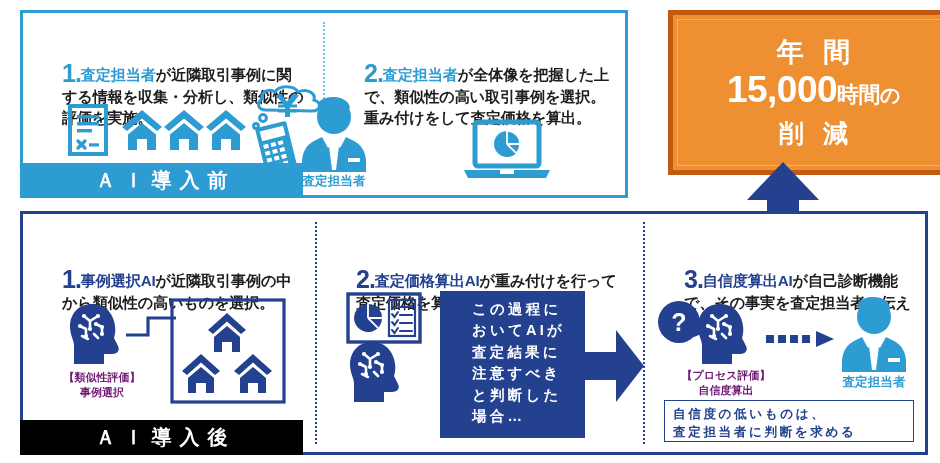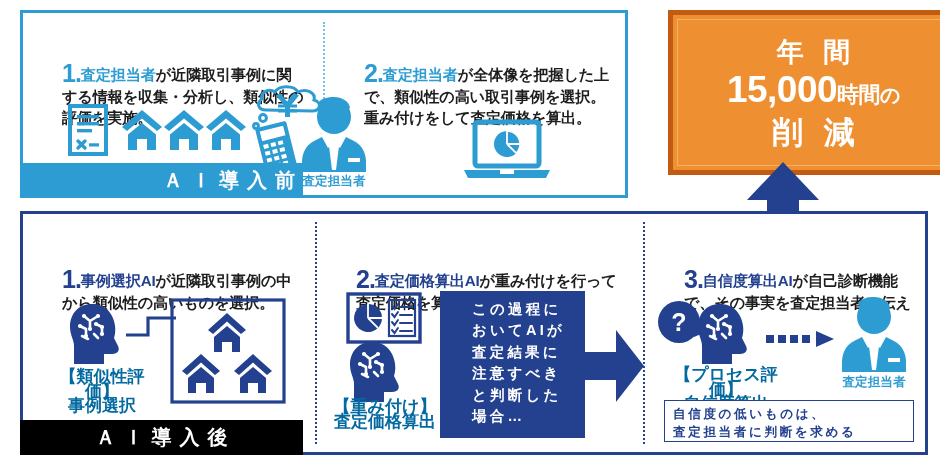--- a/index.html
+++ b/index.html
@@ -54,39 +54,39 @@
     display:flex;flex-direction:column;align-items:center;justify-content:center;
   }
   .orange-inner{
     position:absolute;left:4px;top:4px;right:4px;bottom:4px;
     border:1.5px solid #F3B266;pointer-events:none;
   }
   .orange-box .l1{color:#fff;font-weight:700;font-size:27px;letter-spacing:6px;text-indent:6px;line-height:32px;}
   .orange-box .l2{color:#fff;font-weight:700;font-size:37px;line-height:43px;letter-spacing:-0.5px;}
   .orange-box .l2 .sm{font-size:22px;}
   .orange-box .l2 .xs{font-size:20px;}
-  .orange-box .l3{color:#fff;font-weight:700;font-size:31px;letter-spacing:6px;text-indent:6px;line-height:32px;}
+  .orange-box .l3{color:#fff;font-weight:700;font-size:25px;letter-spacing:6px;text-indent:6px;line-height:32px;}
 
   
   .proc-box{
     position:absolute;box-sizing:border-box;background:#23418F;
     color:#fff;font-weight:600;font-size:14.5px;line-height:21.4px;
     letter-spacing:3.2px;padding:8px 9px 6px 11px;
   }
   .note-box{
     position:absolute;box-sizing:border-box;border:1.5px solid #23418F;
     background:#fff;color:#23418F;font-weight:600;
     font-size:12.6px;line-height:17.5px;letter-spacing:2.6px;
     padding:5px 6px 4px 8px;
   }
 
   
   .cap{position:absolute;text-align:center;font-weight:700;line-height:14.5px;}
   .cap-cyan{color:#2D9CD2;font-size:12.6px;}
-  .cap-navy{color:#0369a1;font-size:17px;}
+  .cap-navy{color:#701a75;font-size:11px;}
 
   .icon{position:absolute;}
   svg{display:block;overflow:visible;}
 </style>
 </head>
 <body>
 
 <div class="stage">
 
   <div class="panel-box top-box" style="left:20px;top:10px;width:608px;height:188px;"></div>
@@ -194,21 +194,21 @@
         <path d="M0 -13 A13 13 0 1 0 9.2 9.2 L0 0 Z" fill="#2D9CD2"></path>
         <path d="M0 -13 A13 13 0 0 1 13 0 L0 0 Z" fill="#2D9CD2"></path>
         <path d="M13 0 A13 13 0 0 1 9.2 9.2 L0 0 Z" fill="#2D9CD2"></path>
         <path d="M0 -13 A13 13 0 0 1 13 0" fill="none" stroke="#ffffff" stroke-width="1.6"></path>
         <path d="M13 0 A13 13 0 0 1 9.2 9.2" fill="none" stroke="#ffffff" stroke-width="1.6"></path>
         <path d="M0 0 L0 -13 M0 0 L13 0 M0 0 L9.2 9.2" stroke="#ffffff" stroke-width="1.8"></path>
       </g>
     </svg>
   </div>
 
-  <div class="tag-bar tag-cyan" style="left:20px;top:163px;width:283px;height:35px;justify-content:flex-end;">
+  <div class="tag-bar tag-cyan" style="left:20px;top:163px;width:283px;height:35px;">
     <span>ＡＩ導入前</span>
   </div>
 
   <div class="orange-box" style="left:668px;top:10px;width:291px;height:165px;">
     <div class="orange-inner"></div>
     <div class="l1">年 間</div>
     <div class="l2">
       <span>15,000</span><span class="sm">時間</span><span class="xs">の</span>
     </div>
     <div class="l3">削 減</div>
@@ -338,24 +338,20 @@
           <circle cx="30" cy="14" r="2.1"></circle>
         <circle cx="22" cy="27" r="2.1"></circle>
           <circle cx="12" cy="24" r="2.1"></circle>
         <circle cx="18" cy="34" r="2.1"></circle>
           <circle cx="34" cy="32" r="2.1"></circle>
         <circle cx="34" cy="25" r="2.1"></circle>
           <circle cx="28" cy="22" r="2.1"></circle>
       </g>
     </svg>
   </div>
-  <div class="cap cap-navy" style="left:326px;top:400px;width:118px;">
-    <div>【重み付け】</div>
-    <div>査定価格算出</div>
-  </div>
 
   <div class="proc-box" style="left:440px;top:291px;width:145px;height:147px;padding-left:32px;">
     <div>この過程に</div>
     <div>おいてAIが</div>
     <div>査定結果に</div>
     <div>注意すべき</div>
     <div>と判断した</div>
     <div>場合…</div>
   </div>
 

